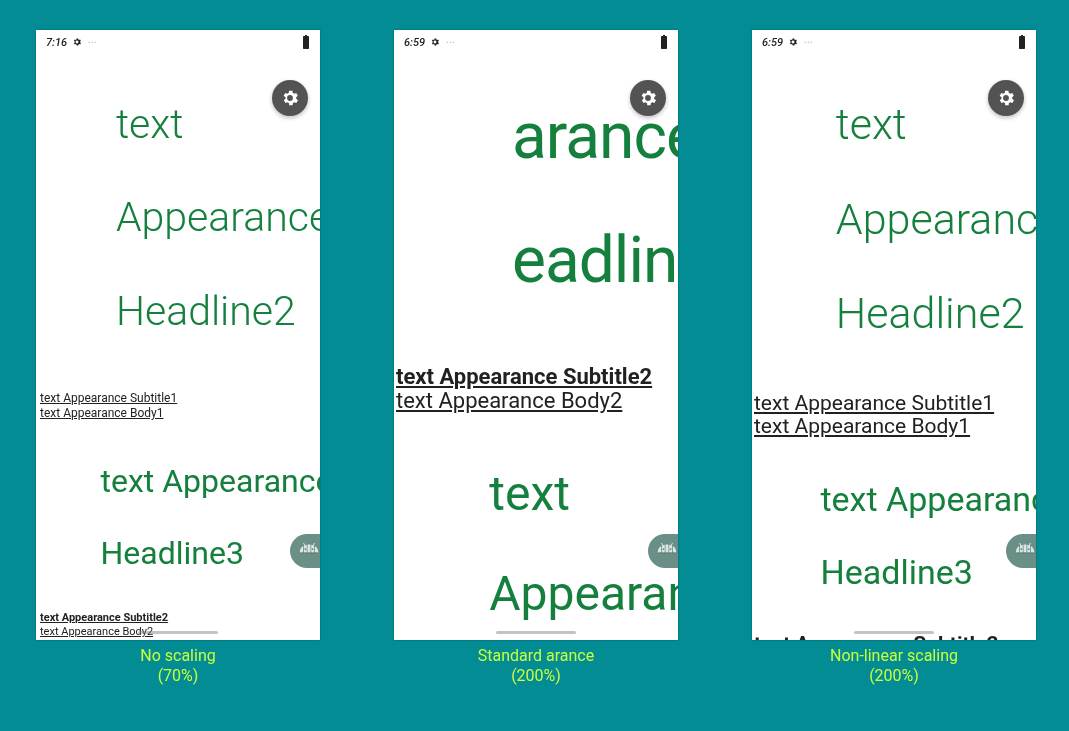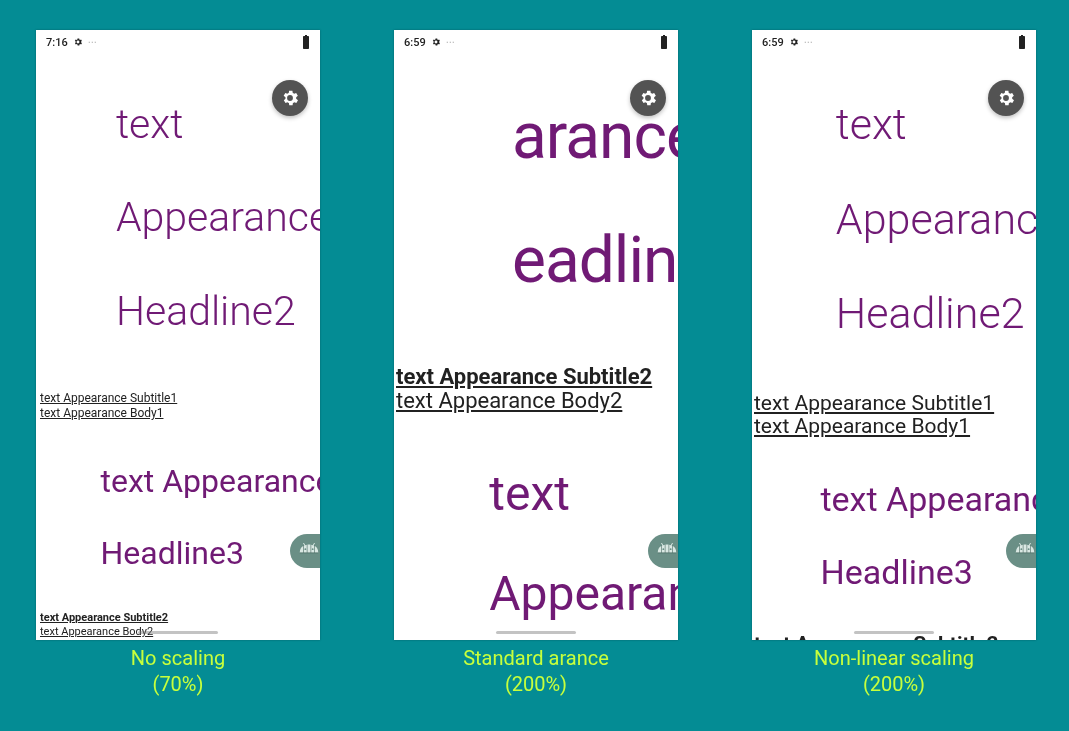--- a/index.html
+++ b/index.html
@@ -32,21 +32,21 @@
   .status-bar {
     height: 20px;
     display: flex;
     align-items: center;
     justify-content: space-between;
     padding: 2px 10px 0 10px;
     font-size: 11px;
     font-weight: 500;
     color: #222;
   }
-  .status-left { display:flex; align-items:center; gap:5px; }
+  .status-left { display:flex; align-items:center; gap:5px;font-style:italic; }
   .status-left .dots { letter-spacing:1px; opacity:0.5; font-size:9px; }
   .batt-svg { display:block; }
 
   .content {
     position: relative;
     height: calc(100% - 22px);
     padding: 2px 4px 0 4px;
     overflow: hidden;
   }
 
@@ -83,34 +83,34 @@
     bottom:6px;
     left:50%;
     transform:translateX(-50%);
     width:80px; height:3px;
     border-radius:2px;
     background:#7a7a7a;
     opacity:.45;
   }
 
   .txt { white-space: pre; }
-  .gray   { color: #701a75; }
+  .gray   { color: #15803d; }
   .black  { color: #212121; text-decoration: underline; }
 
   .w300 { font-weight: 300; }
   .w400 { font-weight: 400; }
   .w700 { font-weight: 700; }
 
   .caption {
     position:absolute;
     top: 646px;
     width: 284px;
     text-align: center;
     color: #c7ff3c;
-    font-size: 20px;
+    font-size: 16px;
     line-height: 1.28;
     font-weight: 400;
   }
   .cap1 { left:36px; }
   .cap2 { left:394px; }
   .cap3 { left:752px; }
 
   .clip { overflow:hidden; }
 </style>
 </head>

